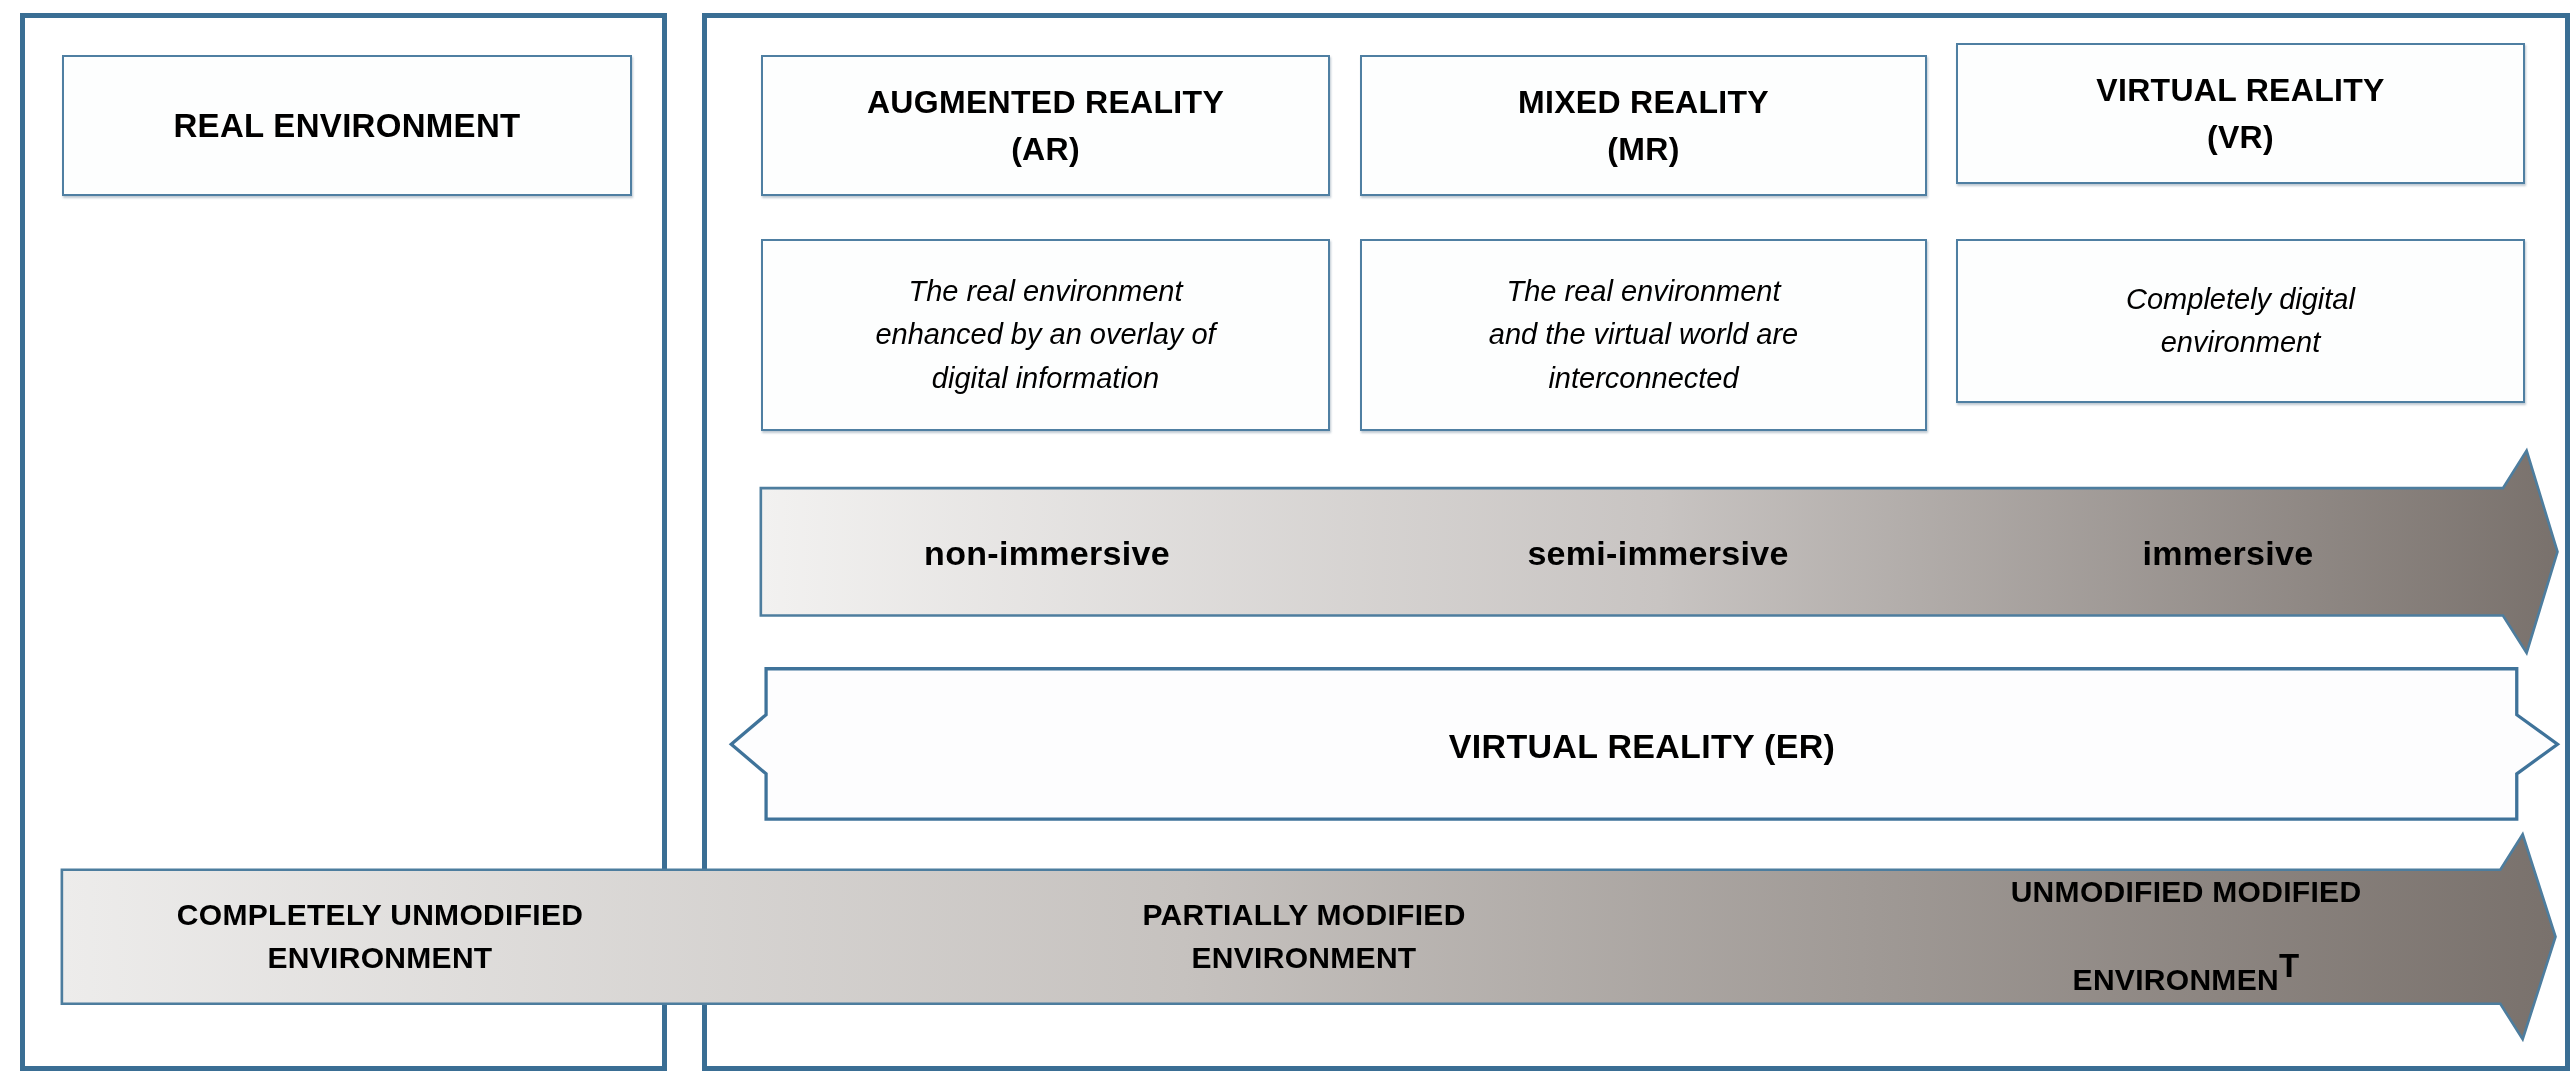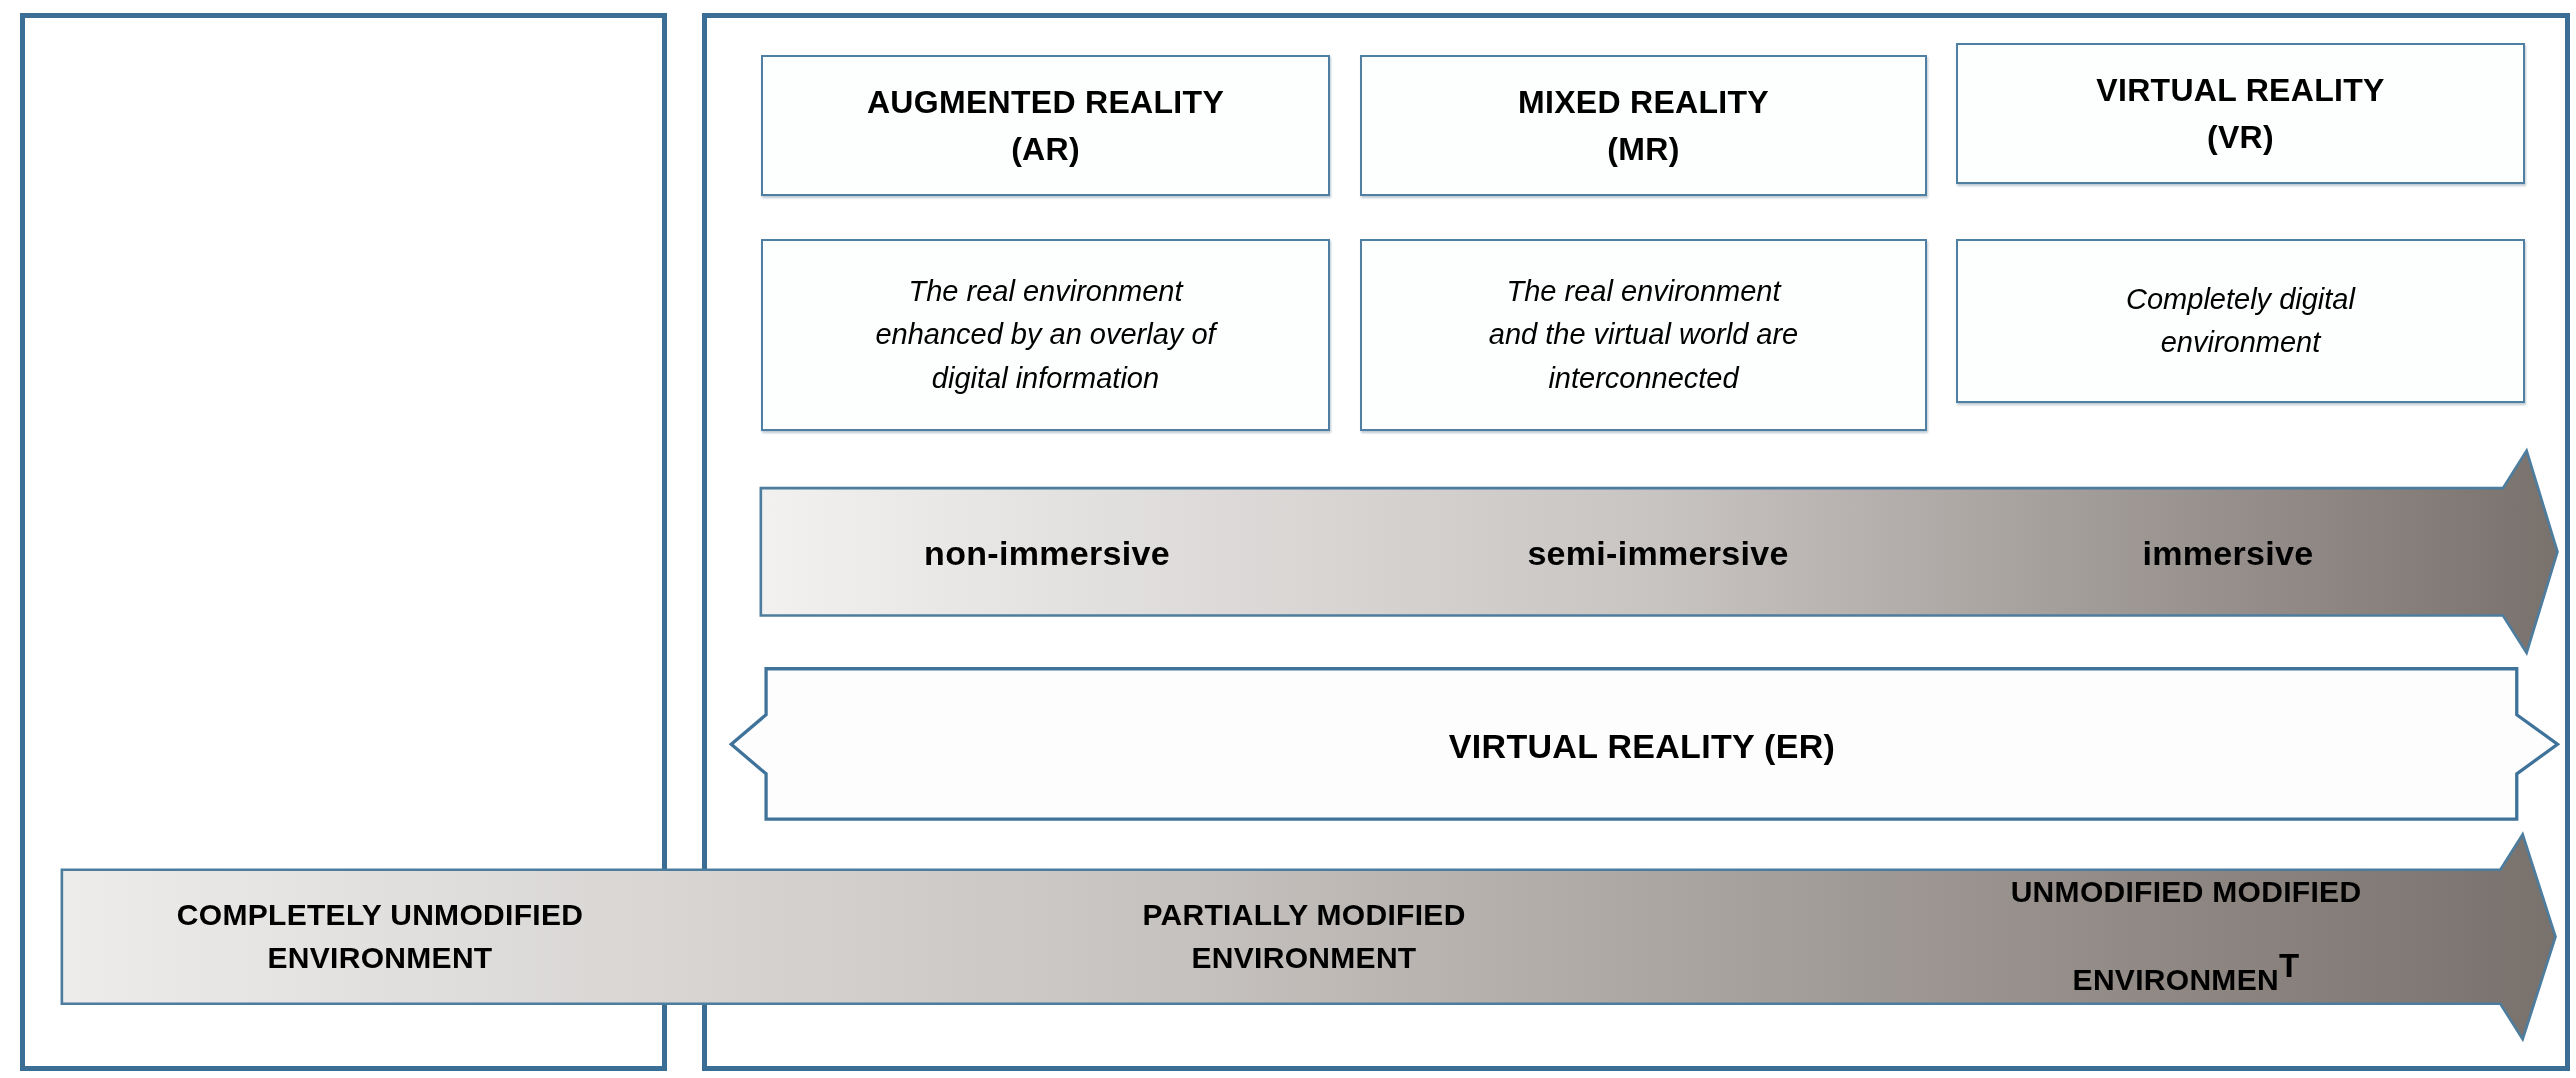--- a/index.html
+++ b/index.html
@@ -36,20 +36,23 @@
   .raised-t{position:relative;top:-13px;font-size:33px;}
 </style>
 </head>
 <body>
 
 <div class="canvas">
 
   <div class="outer-panel panel-left"></div>
   <div class="outer-panel panel-right"></div>
 
+  <div class="box" style="left:62px;top:55px;width:570px;height:141px;">
+    <div class="box-title big">REAL ENVIRONMENT</div>
+  </div>
 
   <div class="box" style="left:761px;top:55px;width:569px;height:141px;">
     <div class="box-title">AUGMENTED REALITY
 (AR)</div>
   </div>
   <div class="box" style="left:1360px;top:55px;width:567px;height:141px;">
     <div class="box-title">MIXED REALITY
 (MR)</div>
   </div>
   <div class="box" style="left:1956px;top:43px;width:569px;height:141px;">

